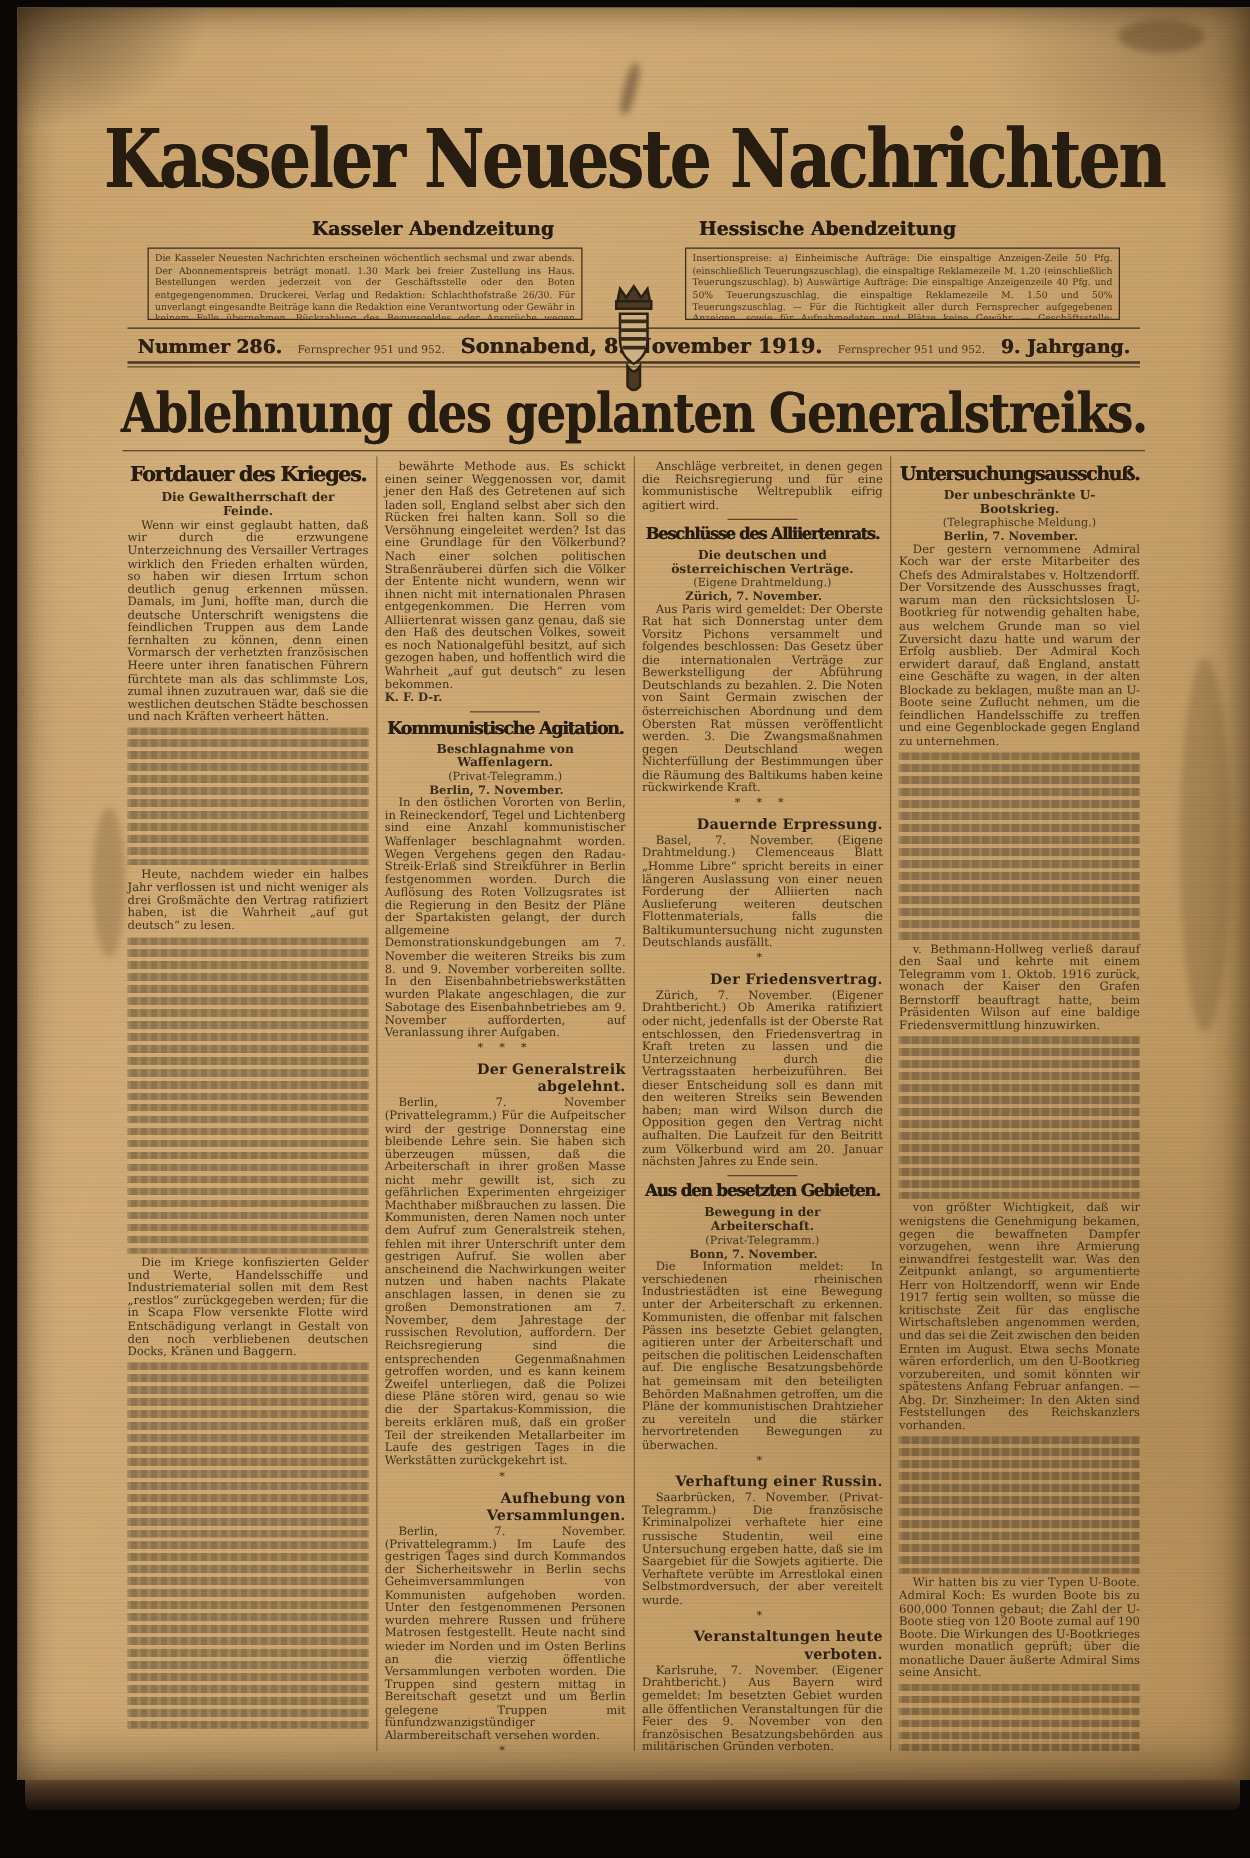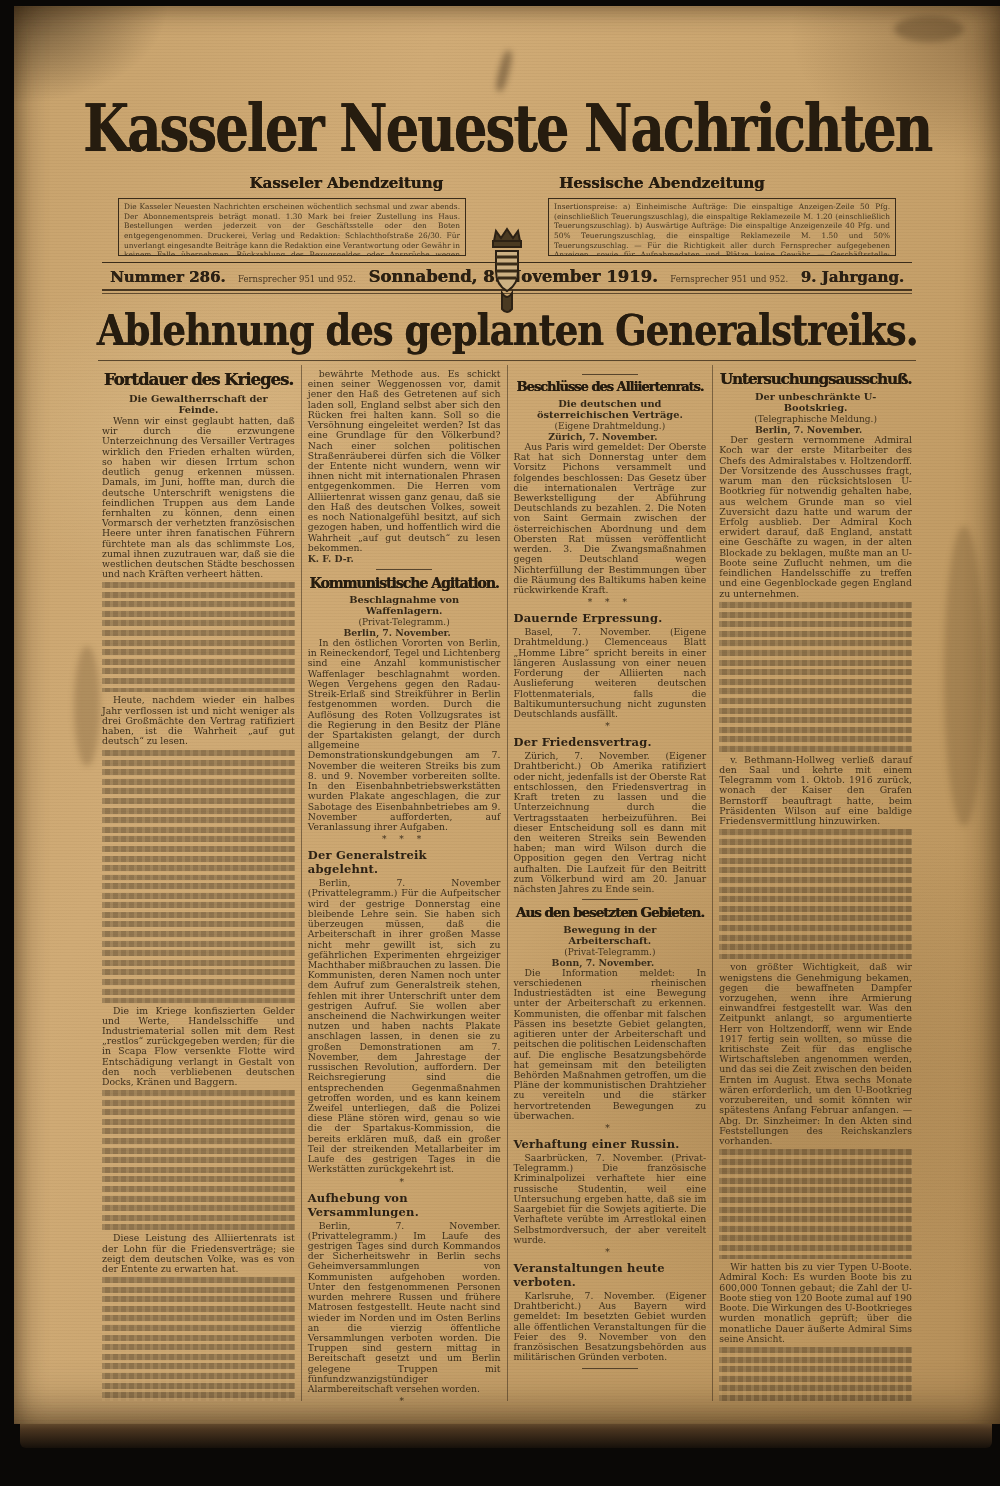--- a/index.html
+++ b/index.html
@@ -43,21 +43,21 @@
   .dbl2{margin:2px 88px 0 88px;border-top:1px solid rgba(51,37,20,.7);}
   .main-head{margin:14px 0 8px 0;font-size:37px;transform:scaleY(1.18);letter-spacing:-1px;text-align:center;}
   .head-rule{margin:6px 84px 0 84px;border-top:1.2px solid rgba(51,37,20,.75);}
 
   .cols{display:flex;margin:4px 82px 0 82px;height:1036px;overflow:hidden;}
   .col{flex:1 1 0;padding:4px 6px 0 6px;overflow:hidden;border-right:1px solid rgba(58,44,28,.55);}
   .col:last-child{border-right:0;}
 
   .b-head1{font-size:17px;line-height:1.15;text-align:center;margin:2px 0 3px 0;}
   .b-head2{font-size:15px;line-height:1.15;text-align:center;margin:4px 0 3px 0;}
-  .b-head3{font-size:11.5px;font-weight:700;text-align:left;margin:4px 0 2px 0;color:#2c2114;letter-spacing:.2px;}
+  .b-head3{font-size:11.5px;font-weight:700;text-align:right;margin:4px 0 2px 0;color:#2c2114;letter-spacing:.2px;}
   .b-sub{font-size:9.8px;font-weight:700;text-align:center;margin:1px 16px;color:#342817;}
   .b-meta{font-size:9px;text-align:center;color:#42331e;}
   .b-date{font-size:9.3px;text-align:center;padding-right:14px;color:#3a2d1b;font-weight:700;}
   .b-body{font-size:9.3px;line-height:1.1;text-align:justify;text-indent:11px;color:#3d2f1c;
           hyphens:auto;word-spacing:-.2px;}
   .b-sig{font-size:9.3px;padding-right:8px;font-weight:700;color:#3a2d1b;}
   .b-rule{width:56px;margin:5px auto;border-top:1px solid rgba(58,44,28,.8);}
   .b-star{text-align:center;font-size:9px;letter-spacing:5px;color:#3a2d1b;line-height:1;margin:3px 0;}
   .b-fill{margin:3px 0;filter:blur(.45px);opacity:.82;
       background:
@@ -112,21 +112,20 @@
         <div class="col">
           <div class="b-head1 fraktur" style="white-space: nowrap; font-size: 16.5px;">Fortdauer des Krieges.</div>
           <div class="b-sub">Die Gewaltherrschaft der Feinde.</div>
           <div class="b-body">Wenn wir einst geglaubt hatten, daß wir durch die erzwungene Unterzeichnung des Versailler Vertrages wirklich den Frieden erhalten würden, so haben wir diesen Irrtum schon deutlich genug erkennen müssen. Damals, im Juni, hoffte man, durch die deutsche Unterschrift wenigstens die feindlichen Truppen aus dem Lande fernhalten zu können, denn einen Vormarsch der verhetzten französischen Heere unter ihren fanatischen Führern fürchtete man als das schlimmste Los, zumal ihnen zuzutrauen war, daß sie die westlichen deutschen Städte beschossen und nach Kräften verheert hätten.</div>
           <div class="b-fill" style="height: 110px;"></div>
           <div class="b-body">Heute, nachdem wieder ein halbes Jahr verflossen ist und nicht weniger als drei Großmächte den Vertrag ratifiziert haben, ist die Wahrheit „auf gut deutsch“ zu lesen.</div>
           <div class="b-fill" style="height: 130px;"></div>
           <div class="b-fill" style="height: 120px;"></div>
           <div class="b-body">Die im Kriege konfiszierten Gelder und Werte, Handelsschiffe und Industriematerial sollen mit dem Rest „restlos“ zurückgegeben werden; für die in Scapa Flow versenkte Flotte wird Entschädigung verlangt in Gestalt von den noch verbliebenen deutschen Docks, Kränen und Baggern.</div>
           <div class="b-fill" style="height: 140px;"></div>
-          <div class="b-body">Diese Leistung des Alliiertenrats ist der Lohn für die Friedensverträge; sie zeigt dem deutschen Volke, was es von der Entente zu erwarten hat.</div>
           <div class="b-fill" style="height: 150px;"></div>
         </div>
         <div class="col">
           <div class="b-body">bewährte Methode aus. Es schickt einen seiner Weggenossen vor, damit jener den Haß des Getretenen auf sich laden soll, England selbst aber sich den Rücken frei halten kann. Soll so die Versöhnung eingeleitet werden? Ist das eine Grundlage für den Völkerbund? Nach einer solchen politischen Straßenräuberei dürfen sich die Völker der Entente nicht wundern, wenn wir ihnen nicht mit internationalen Phrasen entgegenkommen. Die Herren vom Alliiertenrat wissen ganz genau, daß sie den Haß des deutschen Volkes, soweit es noch Nationalgefühl besitzt, auf sich gezogen haben, und hoffentlich wird die Wahrheit „auf gut deutsch“ zu lesen bekommen.</div>
           <div class="b-sig">K. F. D-r.</div>
           <div class="b-rule"></div>
           <div class="b-head1 fraktur" style="white-space: nowrap; font-size: 14px;">Kommunistische Agitation.</div>
           <div class="b-sub">Beschlagnahme von Waffenlagern.</div>
           <div class="b-meta">(Privat-Telegramm.)</div>
           <div class="b-date">Berlin, 7. November.</div>
@@ -134,20 +133,21 @@
           <div class="b-star">* * *</div>
           <div class="b-head3">Der Generalstreik abgelehnt.</div>
           <div class="b-body">Berlin, 7. November (Privattelegramm.) Für die Aufpeitscher wird der gestrige Donnerstag eine bleibende Lehre sein. Sie haben sich überzeugen müssen, daß die Arbeiterschaft in ihrer großen Masse nicht mehr gewillt ist, sich zu gefährlichen Experimenten ehrgeiziger Machthaber mißbrauchen zu lassen. Die Kommunisten, deren Namen noch unter dem Aufruf zum Generalstreik stehen, fehlen mit ihrer Unterschrift unter dem gestrigen Aufruf. Sie wollen aber anscheinend die Nachwirkungen weiter nutzen und haben nachts Plakate anschlagen lassen, in denen sie zu großen Demonstrationen am 7. November, dem Jahrestage der russischen Revolution, auffordern. Der Reichsregierung sind die entsprechenden Gegenmaßnahmen getroffen worden, und es kann keinem Zweifel unterliegen, daß die Polizei diese Pläne stören wird, genau so wie die der Spartakus-Kommission, die bereits erklären muß, daß ein großer Teil der streikenden Metallarbeiter im Laufe des gestrigen Tages in die Werkstätten zurückgekehrt ist.</div>
           <div class="b-star">*</div>
           <div class="b-head3">Aufhebung von Versammlungen.</div>
           <div class="b-body">Berlin, 7. November. (Privattelegramm.) Im Laufe des gestrigen Tages sind durch Kommandos der Sicherheitswehr in Berlin sechs Geheimversammlungen von Kommunisten aufgehoben worden. Unter den festgenommenen Personen wurden mehrere Russen und frühere Matrosen festgestellt. Heute nacht sind wieder im Norden und im Osten Berlins an die vierzig öffentliche Versammlungen verboten worden. Die Truppen sind gestern mittag in Bereitschaft gesetzt und um Berlin gelegene Truppen mit fünfundzwanzigstündiger Alarmbereitschaft versehen worden.</div>
           <div class="b-star">*</div>
           <div class="b-head3">Spartakusplakate in Leipzig.</div>
         </div>
         <div class="col">
+          <div class="b-body">Anschläge verbreitet, in denen gegen die Reichsregierung und für eine kommunistische Weltrepublik eifrig agitiert wird.</div>
           <div class="b-rule"></div>
           <div class="b-head1 fraktur" style="white-space: nowrap; font-size: 13px;">Beschlüsse des Alliiertenrats.</div>
           <div class="b-sub">Die deutschen und österreichischen Verträge.</div>
           <div class="b-meta">(Eigene Drahtmeldung.)</div>
           <div class="b-date">Zürich, 7. November.</div>
           <div class="b-body">Aus Paris wird gemeldet: Der Oberste Rat hat sich Donnerstag unter dem Vorsitz Pichons versammelt und folgendes beschlossen: Das Gesetz über die internationalen Verträge zur Bewerkstelligung der Abführung Deutschlands zu bezahlen. 2. Die Noten von Saint Germain zwischen der österreichischen Abordnung und dem Obersten Rat müssen veröffentlicht werden. 3. Die Zwangsmaßnahmen gegen Deutschland wegen Nichterfüllung der Bestimmungen über die Räumung des Baltikums haben keine rückwirkende Kraft.</div>
           <div class="b-star">* * *</div>
           <div class="b-head3">Dauernde Erpressung.</div>
           <div class="b-body">Basel, 7. November. (Eigene Drahtmeldung.) Clemenceaus Blatt „Homme Libre“ spricht bereits in einer längeren Auslassung von einer neuen Forderung der Alliierten nach Auslieferung weiteren deutschen Flottenmaterials, falls die Baltikumuntersuchung nicht zugunsten Deutschlands ausfällt.</div>
           <div class="b-star">*</div>

